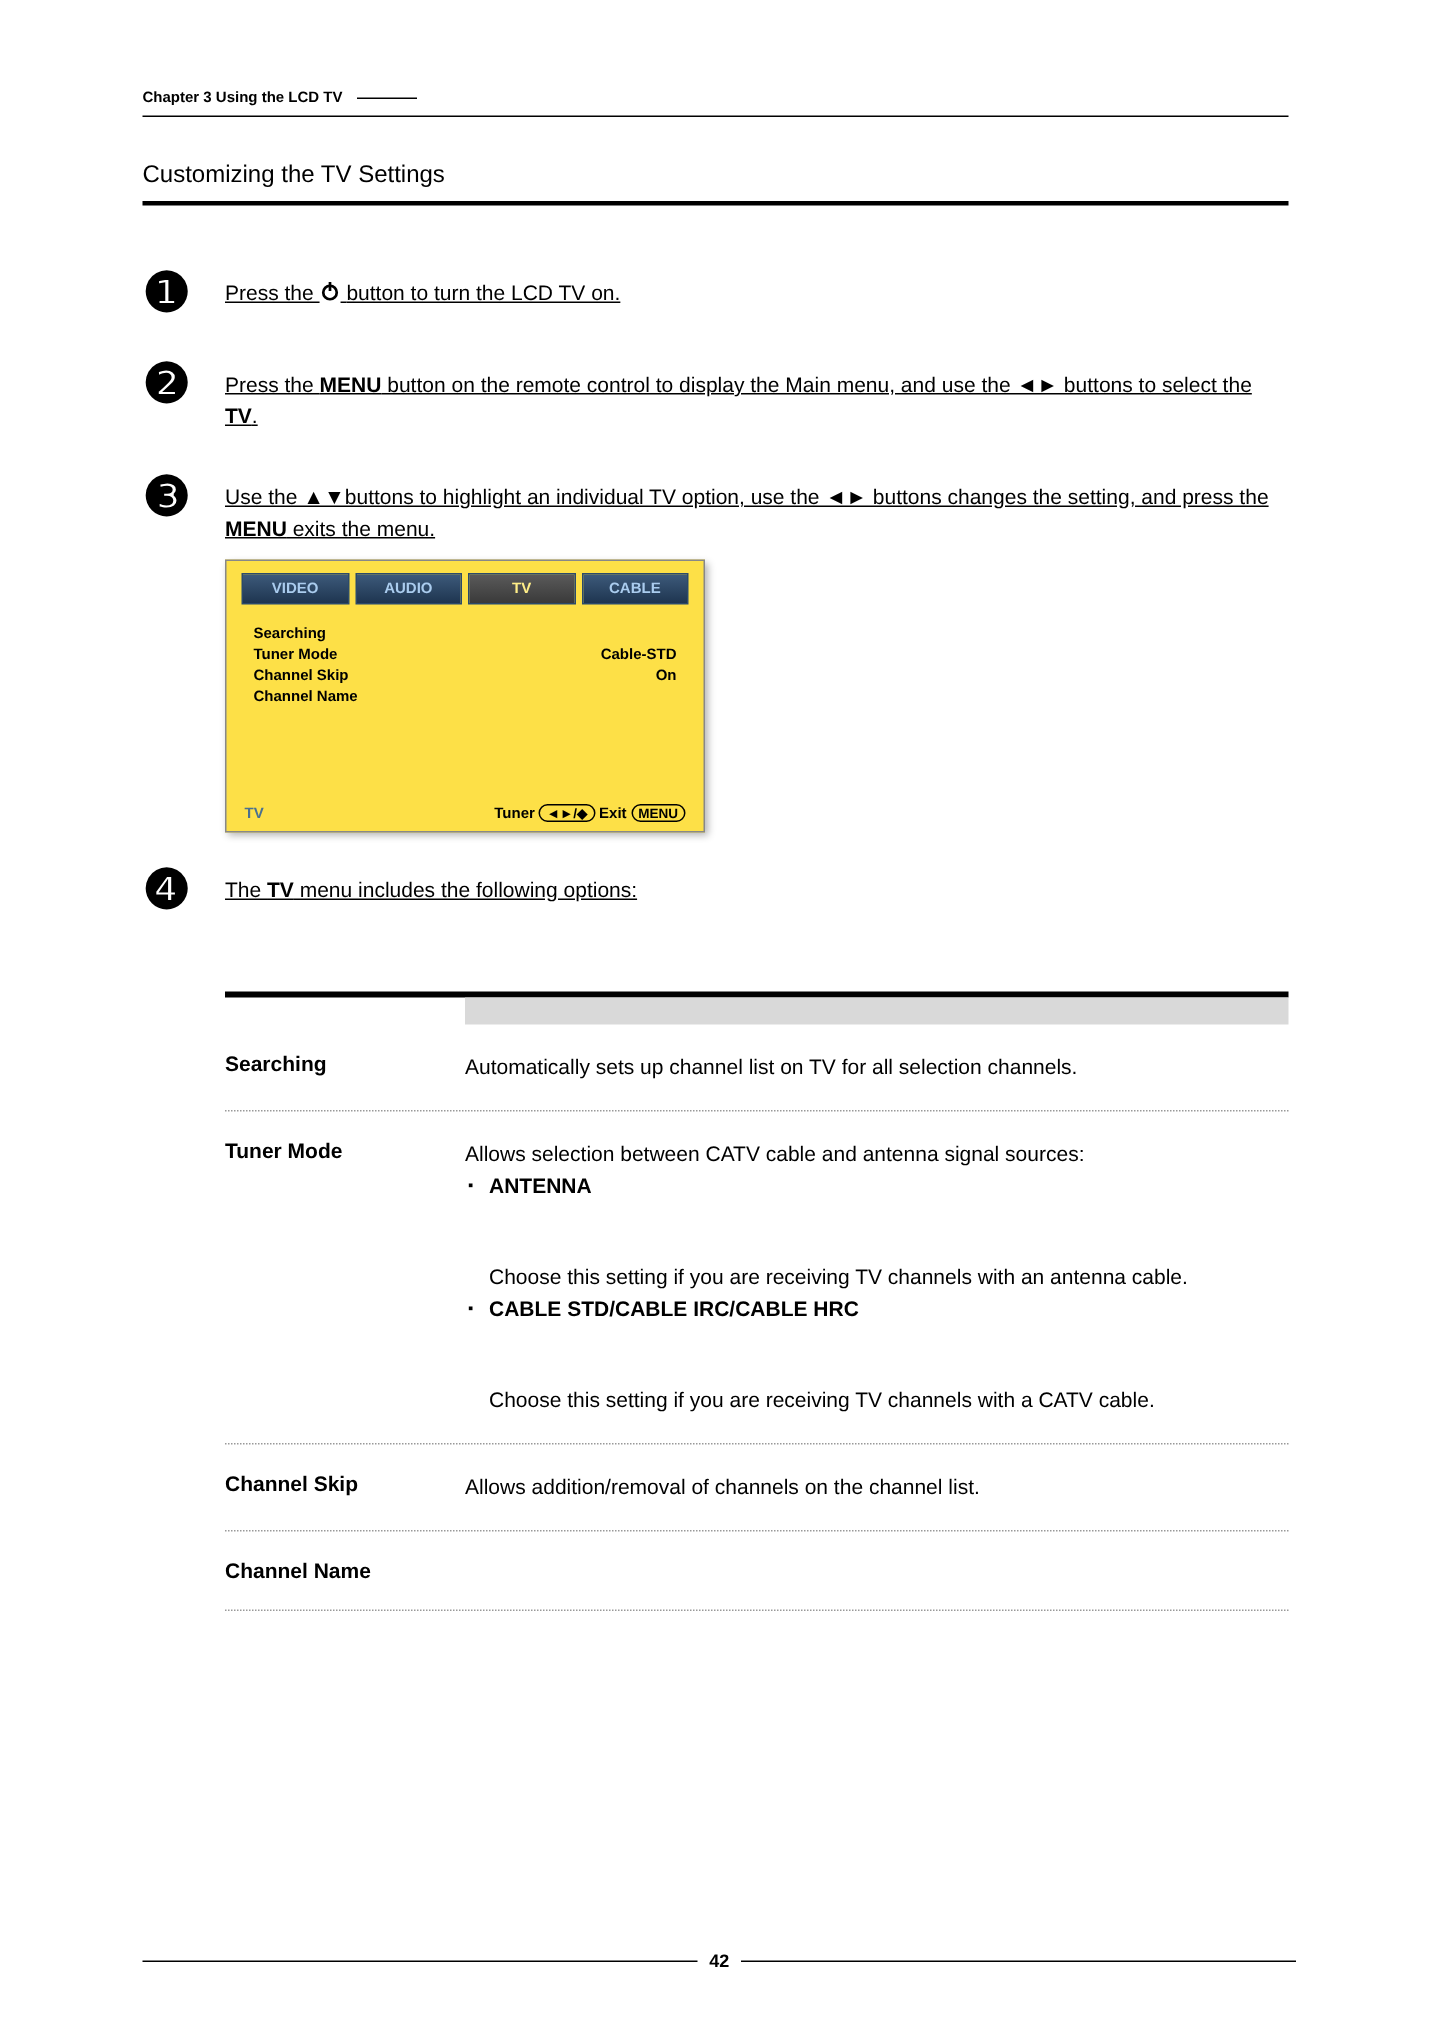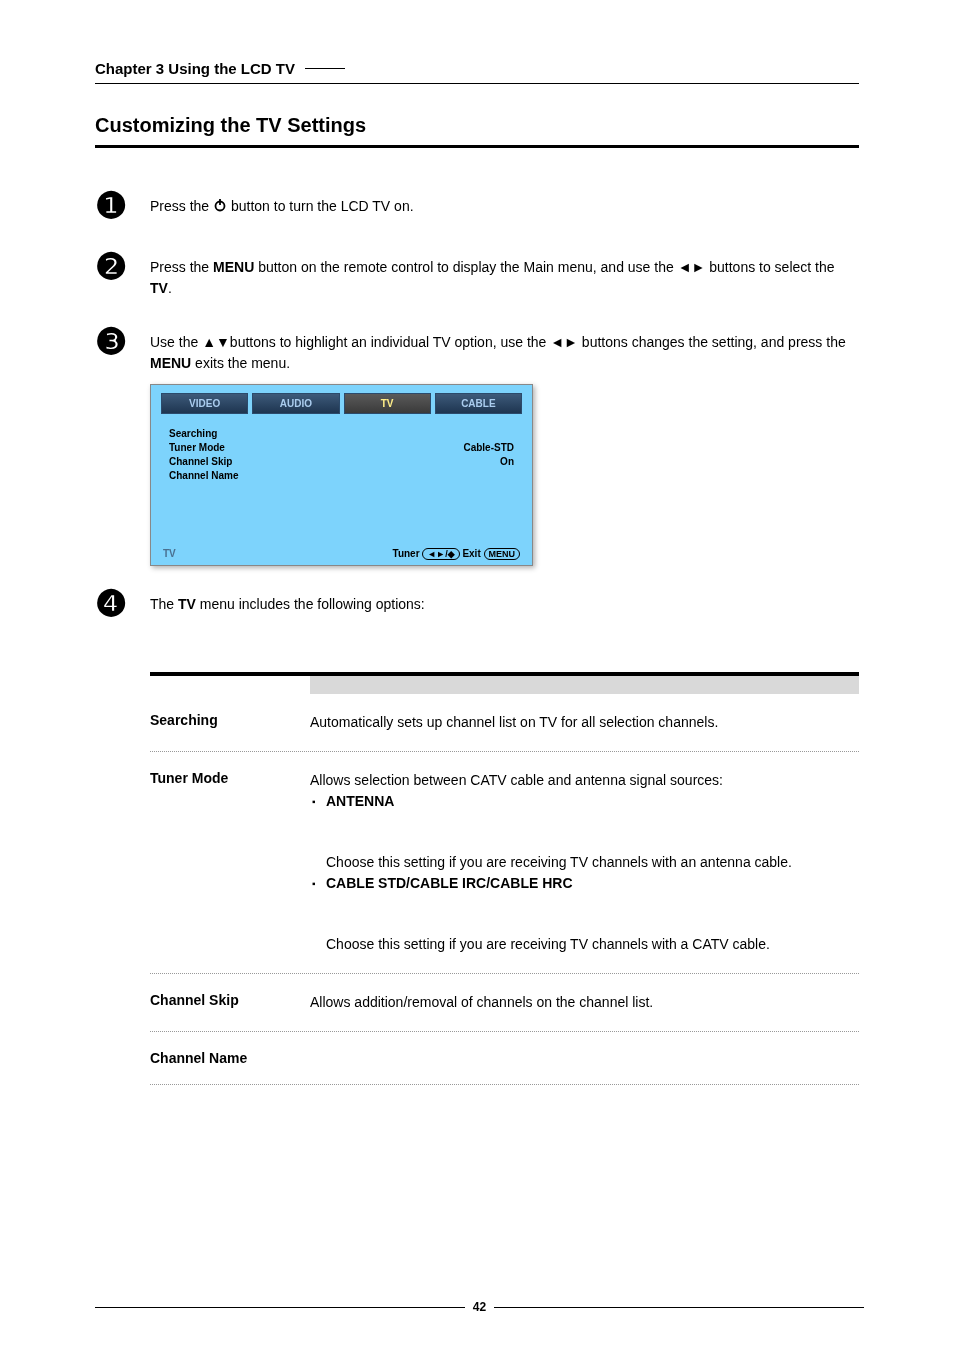--- a/index.html
+++ b/index.html
@@ -10,40 +10,40 @@
     body {
       font-family: Arial, Helvetica, sans-serif;
       background: #fff;
       width: 954px;
       height: 1354px;
       position: relative;
       padding: 60px 95px 40px 95px;
       color: #000;
     }
     .header-line {
-      font-size: 15px;
+      font-size: 10px;
       font-weight: bold;
       display: flex;
       align-items: center;
       gap: 10px;
       margin-bottom: 6px;
     }
     .header-line .dash {
       flex: 0 0 40px;
       height: 1px;
       background: #000;
     }
     .header-underline {
       height: 1px;
       background: #000;
       margin-bottom: 30px;
     }
     .page-title {
-      font-size: 20px;
-      font-weight: bold;
+      font-size: 16px;
+      font-weight: normal;
       margin-bottom: 8px;
     }
     .title-underline {
       height: 3px;
       background: #000;
       margin-bottom: 40px;
     }
     .step {
       display: flex;
       align-items: flex-start;
@@ -53,36 +53,37 @@
       flex: 0 0 55px;
       font-size: 36px;
       line-height: 1;
       font-weight: bold;
     }
     .step-body {
       flex: 1;
       font-size: 14px;
       line-height: 1.5;
       padding-top: 8px;
+      text-decoration: underline;
     }
     .step-body .bold {
       font-weight: bold;
     }
     .power-icon {
       display: inline-block;
       vertical-align: middle;
     }
     .menu-image {
       margin-left: 55px;
       margin-top: 10px;
       margin-bottom: 20px;
     }
     .menu-box {
-      width: 383px;
-      background: #7dd3fc;
+      width: 320px;
+      background: #fde047;
       border: 1px solid #888;
       box-shadow: 2px 2px 5px rgba(0,0,0,0.3);
     }
     .menu-tabs {
       display: flex;
       padding: 8px 10px 0 10px;
       gap: 4px;
     }
     .menu-tab {
       flex: 1;

